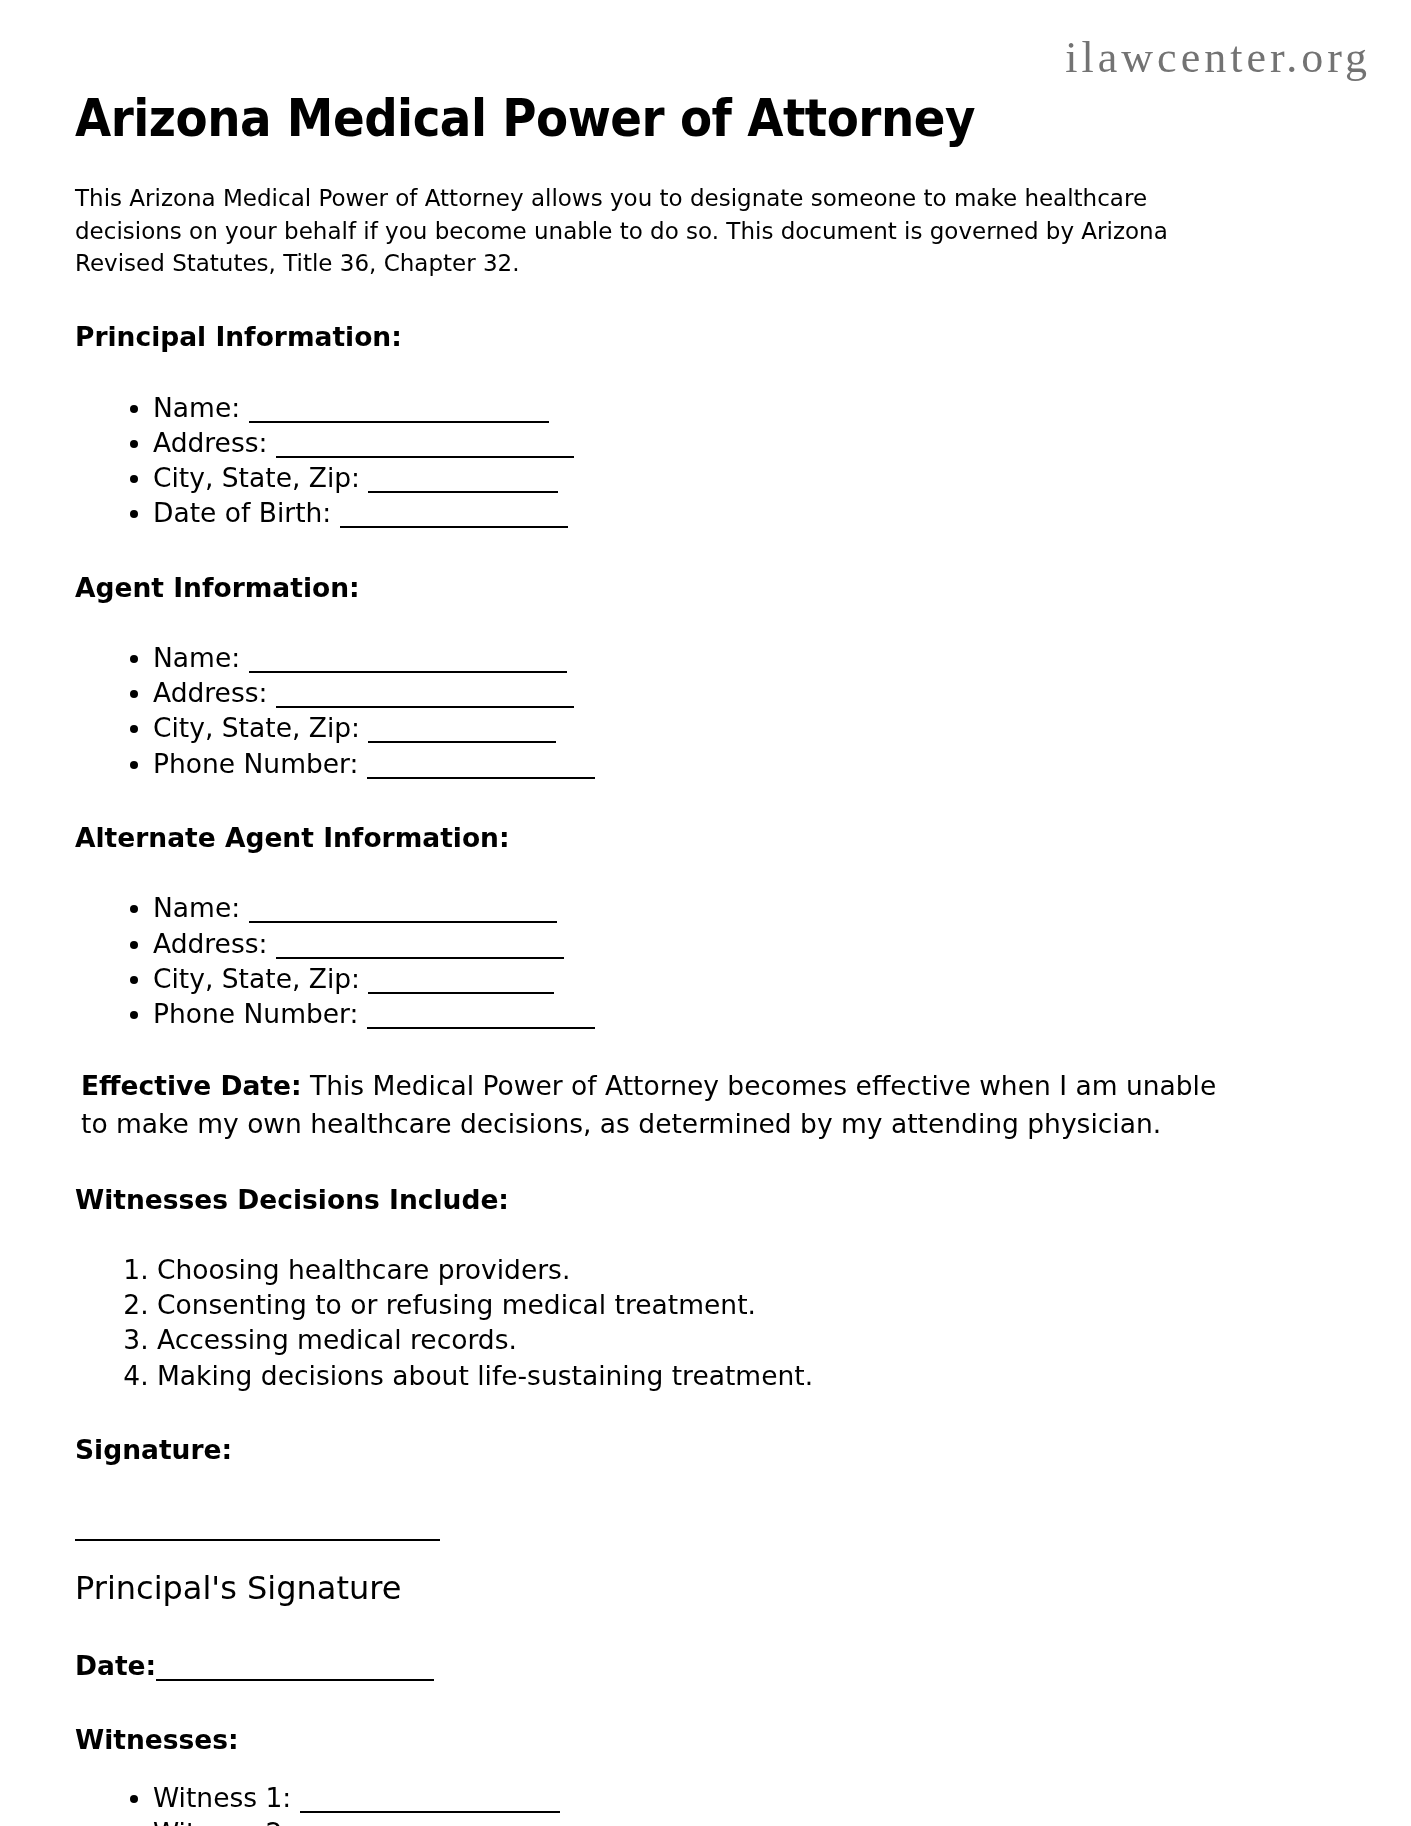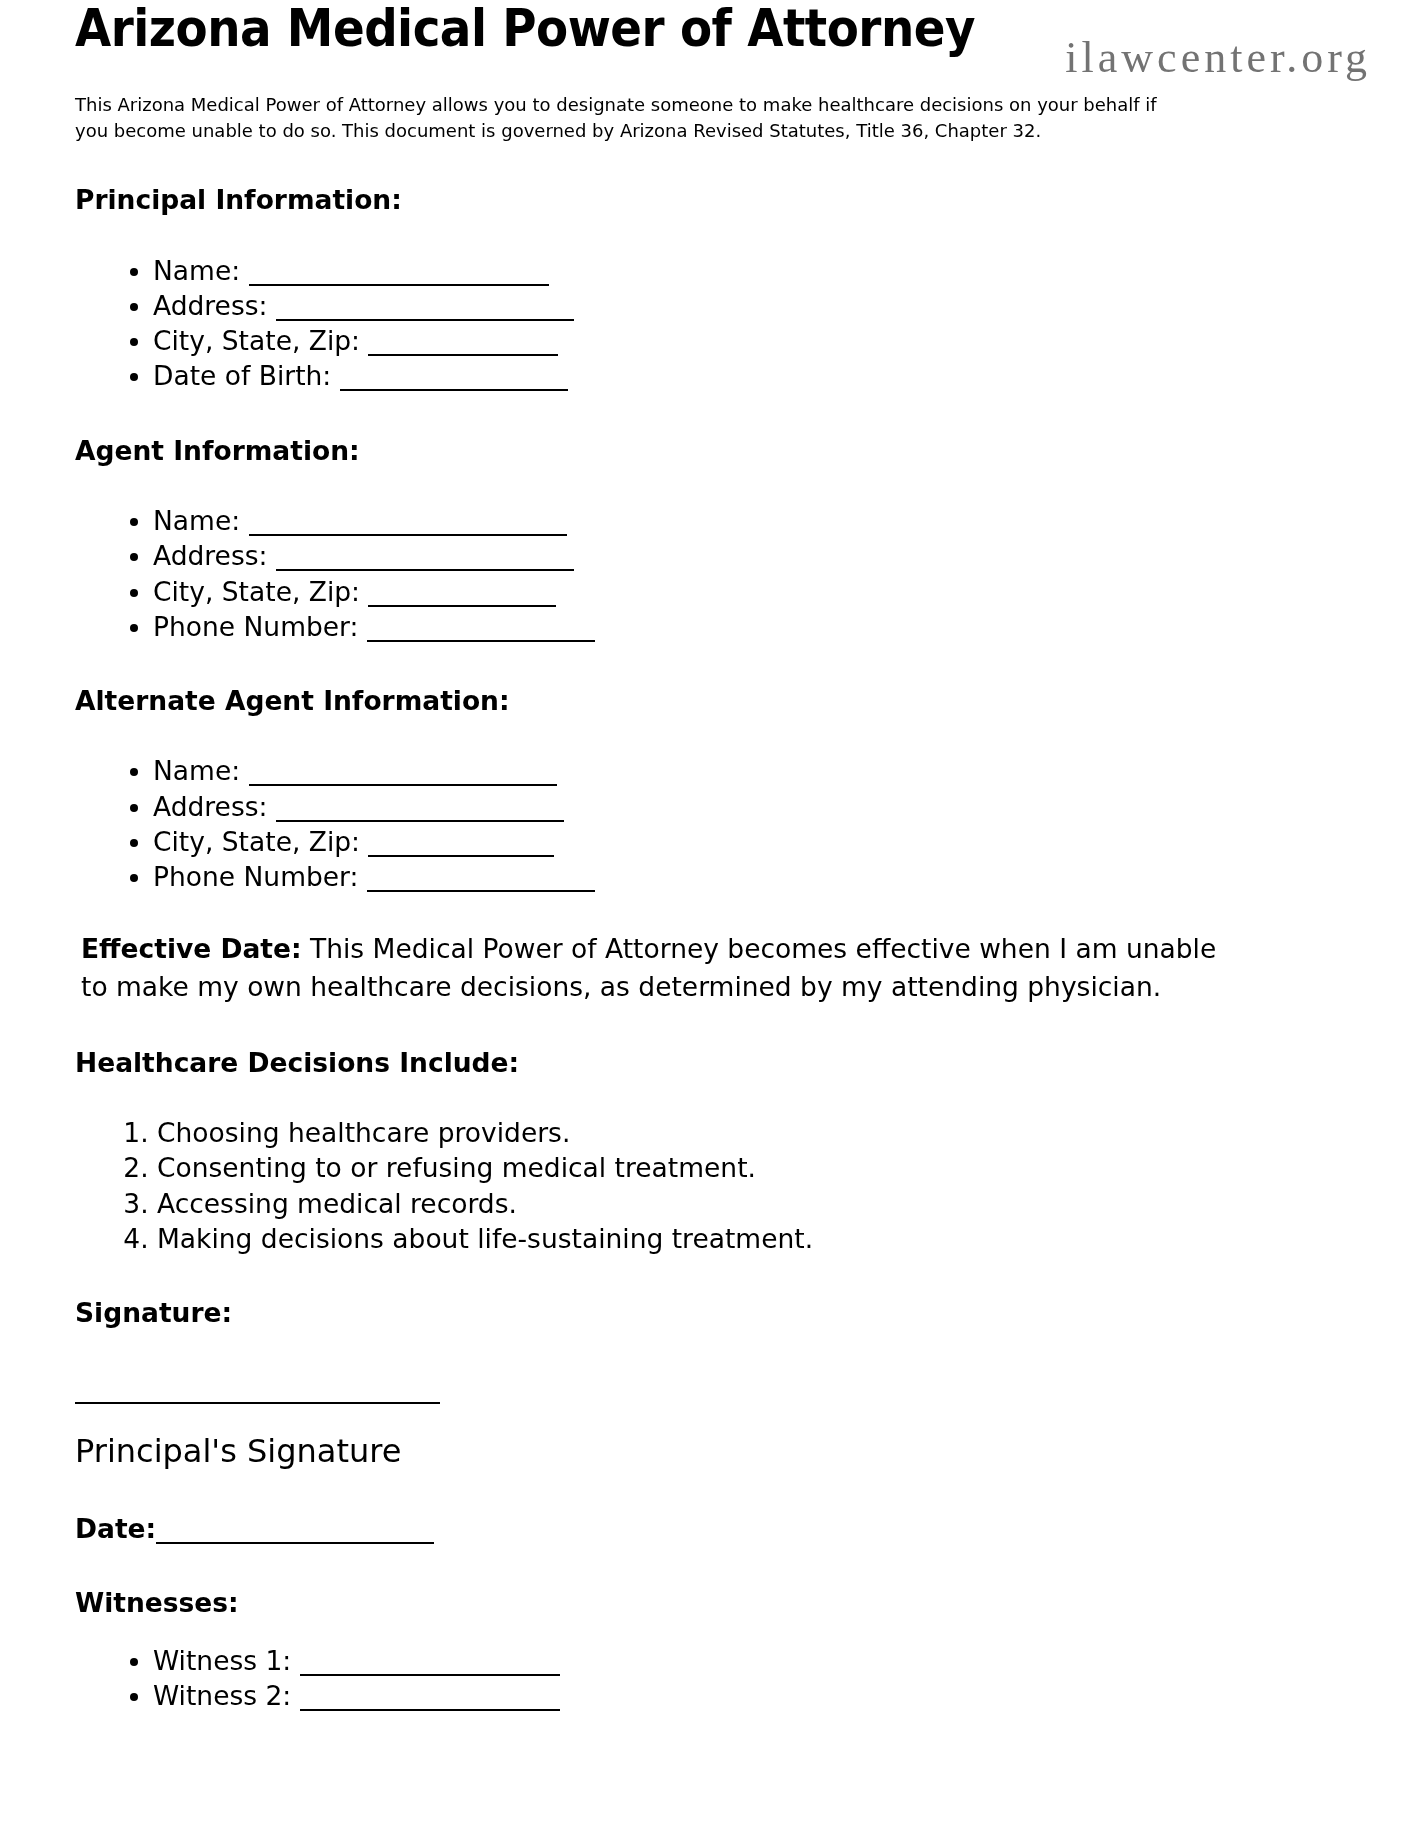--- a/index.html
+++ b/index.html
@@ -30,30 +30,31 @@
     right: 40px;
     font-family: Liberation Serif, serif;
     font-size: 44px;
     letter-spacing: 4px;
     color: #737373;
     white-space: nowrap;
     line-height: 1;
   }
   h1.doc-title {
     margin: 0;
+    padding-top: 90px;
     font-size: 52px;
     font-weight: bold;
     letter-spacing: -0.5px;
     line-height: 1.08;
     font-family: "DejaVu Sans", sans-serif;
     font-stretch: condensed;
   }
   p.intro {
     margin: 36px 0 0 0;
-    font-size: 18px;
+    font-size: 23px;
     line-height: 1.42;
     max-width: 1100px;
   }
   h2.section-head {
     margin: 40px 0 0 0;
     font-size: 26.5px;
     font-weight: bold;
     line-height: 1.3;
   }
   ul.form-list, ol.form-list {
@@ -136,21 +137,21 @@
       <li><span>Name: </span><span class="blank" style="width: 308px;"></span></li>
       <li><span>Address: </span><span class="blank" style="width: 288px;"></span></li>
       <li><span>City, State, Zip: </span><span class="blank" style="width: 186px;"></span></li>
       <li><span>Phone Number: </span><span class="blank" style="width: 228px;"></span></li>
     </ul>
 
   <p class="body-para">
     <span class="lead">Effective Date:</span><span> This Medical Power of Attorney becomes effective when I am unable to make my own healthcare decisions, as determined by my attending physician.</span>
   </p>
 
-  <h2 class="section-head">Healthcare Decisions Include:</h2>
+  <h2 class="section-head">Witnesses Decisions Include:</h2>
   <ol class="form-list" id="decisions-list">
       <li>Choosing healthcare providers.</li>
       <li>Consenting to or refusing medical treatment.</li>
       <li>Accessing medical records.</li>
       <li>Making decisions about life-sustaining treatment.</li>
     </ol>
 
   <h2 class="section-head">Signature:</h2>
 
   <div class="sig-line"></div>

